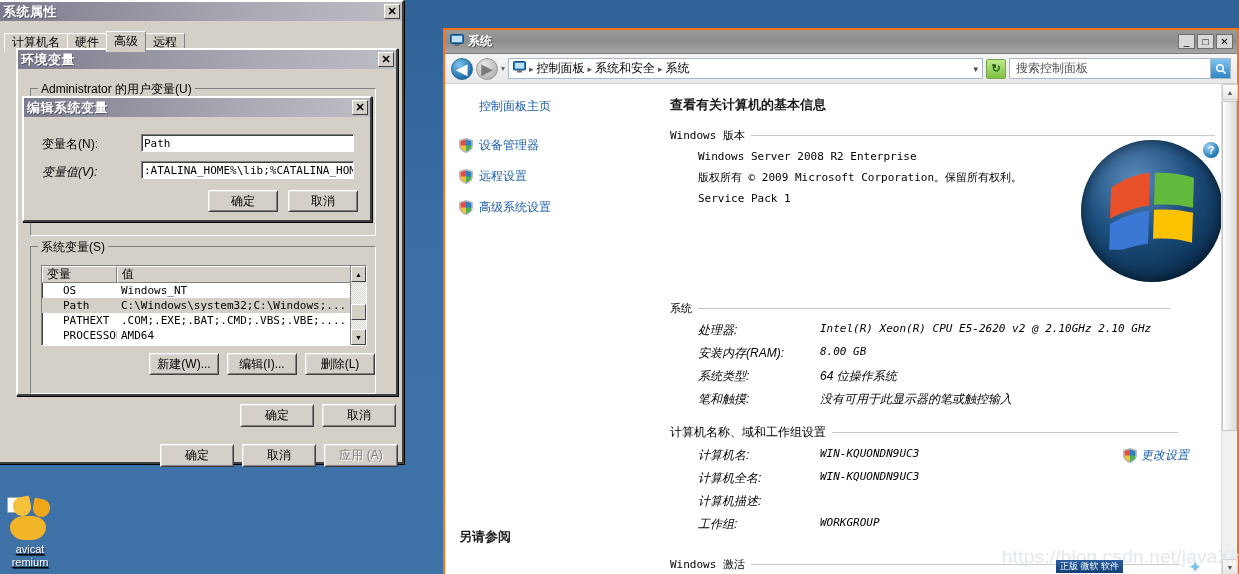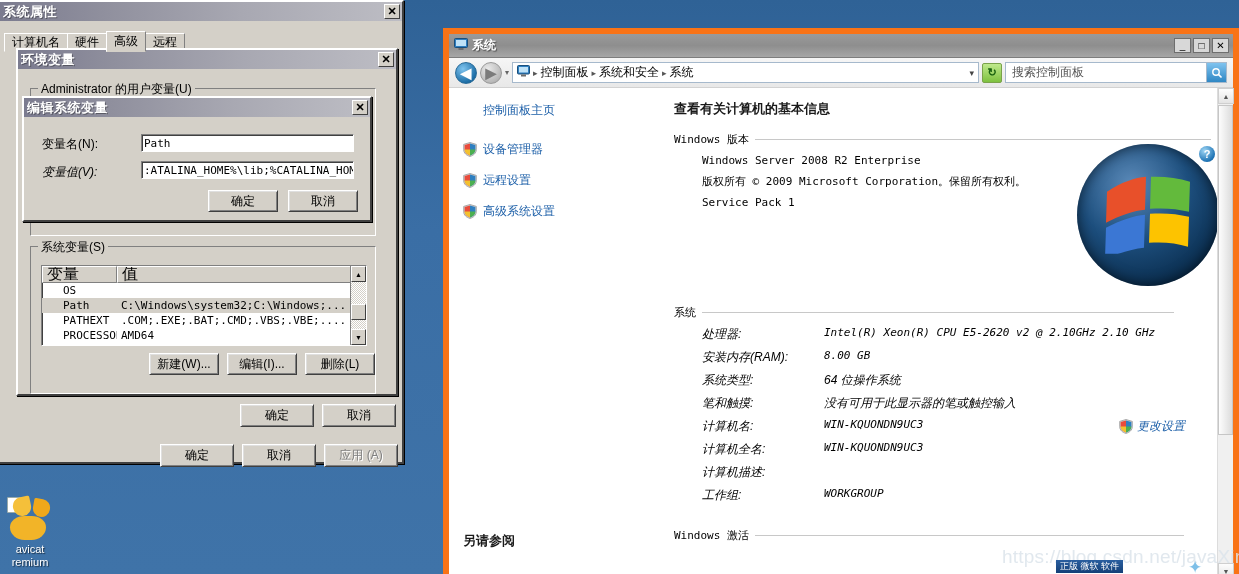--- a/index.html
+++ b/index.html
@@ -18,20 +18,21 @@
   }
 
   
   #desktop {
     position: absolute; left: 0; top: 0; width: 1239px; height: 574px;
     background: linear-gradient(180deg,#2f6296 0%, #3a6ea5 40%, #3f73a8 100%);
   }
   .navicat-icon {
     position: absolute; left: 0px; top: 497px; width: 60px; height: 76px;
     text-align: center;
+    text-decoration: underline;
   }
   .navicat-glyph { position: relative; width: 46px; height: 46px; margin: 0 auto; }
   .nav-p { position:absolute; background:#f2b01e; }
   .nav-c1 { left:6px; top:0px; width:18px; height:19px; border-radius: 10px 2px 10px 10px; background:#f5c03a; transform: rotate(-12deg);}
   .nav-c2 { left:26px; top:2px; width:17px; height:18px; border-radius: 2px 10px 10px 10px; background:#f0a81a; transform: rotate(10deg);}
   .nav-c3 { left:3px; top:19px; width:36px; height:24px; border-radius: 18px 18px 18px 18px / 14px 14px 16px 16px; background:#f2b428;}
   .nav-c4 { left:1px; top:30px; width:14px; height:16px; background:#fff; border:1px solid #9aa; border-radius:1px;}
   .navicat-label {
     color: #fff; font-size: 11px; line-height: 13px; text-shadow: 1px 1px 1px rgba(0,0,0,.6);
     font-family: "Liberation Sans", sans-serif;
@@ -115,21 +116,21 @@
     position: absolute;
     background: #fff;
     border: 1px solid; border-color: #808080 #ffffff #ffffff #808080;
     box-shadow: inset 1px 1px 0 #404040;
     overflow: hidden;
   }
   .lv-head { display: flex; height: 17px; }
   .lv-head .hc {
     background: #d4d0c8;
     border: 1px solid; border-color: #ffffff #808080 #808080 #ffffff;
-    font-size: 16px; padding: 0 4px; display: flex; align-items: center;
+    font-size: 12px; padding: 0 4px; display: flex; align-items: center;
   }
   .lv-row { display: flex; height: 15px; align-items: center; font-family: "DejaVu Sans Mono", monospace; font-size: 11px; }
   .lv-row.sel { background: #d4d0c8; }
   .lv-c1 { width: 75px; padding-left: 21px; overflow: hidden; white-space: nowrap; }
   .lv-c2 { flex: 1; padding-left: 4px; overflow: hidden; white-space: nowrap; }
   .vscroll {
     position: absolute; right: 0; top: 0; bottom: 0; width: 16px;
     background: #d4d0c8;
     border-left: 1px solid #808080;
     display: flex; flex-direction: column; justify-content: space-between;
@@ -143,21 +144,21 @@
   .vscroll .strack { flex:1; background: repeating-conic-gradient(#d4d0c8 0% 25%, #ffffff 0% 50%) 0 0/2px 2px; position: relative; }
   .vscroll .sthumb {
     position: absolute; left:0; right:0; top: 22px; height: 16px; background: #d4d0c8;
     border: 1px solid; border-color: #ffffff #404040 #404040 #ffffff;
   }
 
   
   #sysWin {
     position: absolute; left: 443px; top: 28px; width: 796px; height: 546px;
     background: #f0f0f0;
-    border: 6px solid #f97316;
+    border: 2px solid #f97316;
     font-family: "Liberation Sans", sans-serif;
   }
   .w7-title {
     height: 24px;
     background: linear-gradient(180deg,#9a9a9a 0%, #8e8e8e 50%, #a6a6a6 100%);
     display: flex; align-items: center; padding-left: 5px;
     border-bottom: 1px solid #7d7d7d;
   }
   .w7-title .t {
     color: #fff; font-size: 12px; font-weight: bold; margin-left: 4px;
@@ -318,20 +319,21 @@
     <div class="group9x" style="left:12px; top:196px; width:346px; height:148px;">
       <span class="glabel">系统变量(S)</span>
 
       <div class="listview" style="left:10px; top:18px; width:326px; height:81px;">
         <div class="lv-head">
           <div class="hc lv-c1">变量</div>
           <div class="hc lv-c2">值</div>
         </div>
         <div class="lv-row">
           <div class="lv-c1">OS</div>
+          <div class="lv-c2">Windows_NT</div>
         </div>
         <div class="lv-row sel">
           <div class="lv-c1">Path</div>
           <div class="lv-c2">C:\Windows\system32;C:\Windows;...</div>
         </div>
         <div class="lv-row">
           <div class="lv-c1">PATHEXT</div>
           <div class="lv-c2">.COM;.EXE;.BAT;.CMD;.VBS;.VBE;....</div>
         </div>
         <div class="lv-row">
@@ -524,20 +526,24 @@
           <div class="kv">
             <div class="k cn">系统类型:</div>
             <div class="v cn">64 位操作系统</div>
           </div>
           <div class="kv">
             <div class="k cn">笔和触摸:</div>
             <div class="v cn">没有可用于此显示器的笔或触控输入</div>
           </div>
         </div>
 
+        <div class="sec-head" style="margin-top:16px; width:508px;">
+          <span class="cn">计算机名称、域和工作组设置</span>
+          <span class="rule"></span>
+        </div>
         <div style="position:relative;">
           <div class="kv">
             <div class="k cn">计算机名:</div>
             <div class="v mono">WIN-KQUONDN9UC3</div>
           </div>
           <div class="kv">
             <div class="k cn">计算机全名:</div>
             <div class="v mono">WIN-KQUONDN9UC3</div>
           </div>
           <div class="kv">

